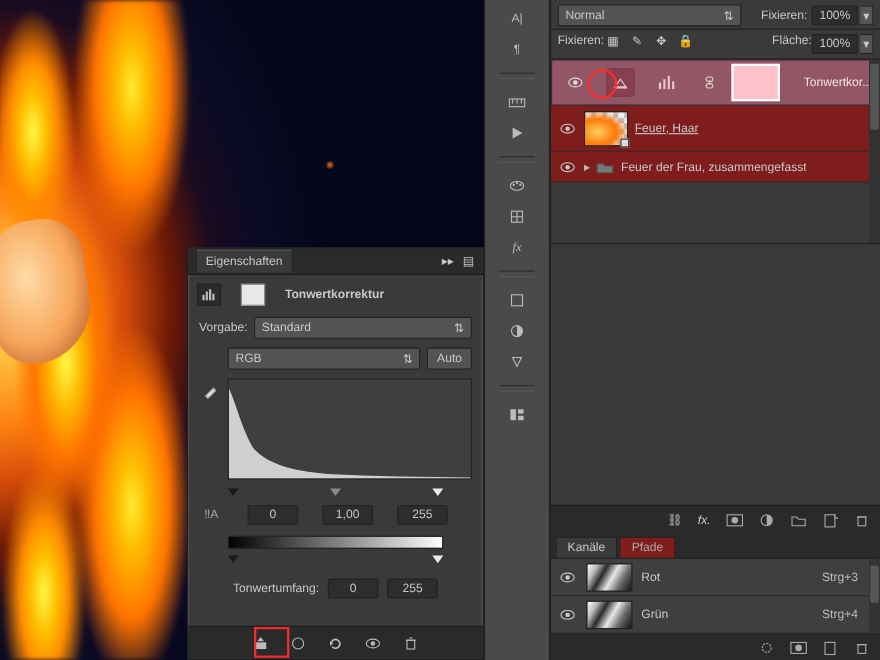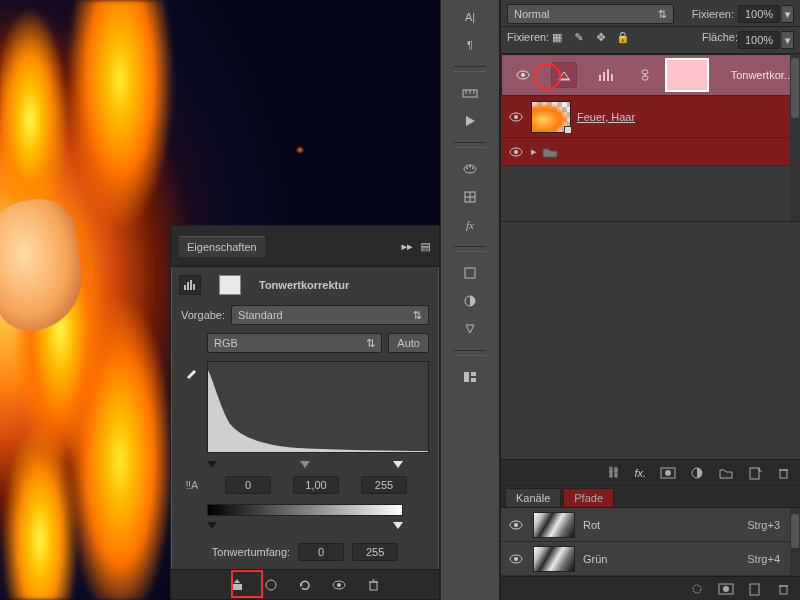--- a/index.html
+++ b/index.html
@@ -32,21 +32,21 @@
     radial-gradient(ellipse 75px 230px at 120px 460px,#ffce60,#ff7a08 45%,transparent 72%),
     radial-gradient(ellipse 55px 170px at 40px 540px,#ffd870,#ff8a10 40%,transparent 70%);
     filter:blur(2px) contrast(1.35) saturate(1.25);}
   .hand{position:absolute;left:-10px;top:200px;width:90px;height:130px;border-radius:50px 40px 60px 40px;background:radial-gradient(ellipse at 40% 40%,#ffdca8,#f7a65a 55%,#a7471f 100%);transform:rotate(-8deg);filter:blur(.6px);}
 
   .vtoolbar{position:absolute;left:440px;top:0;width:60px;height:600px;background:var(--panel);border-left:1px solid #222;border-right:1px solid #222;display:flex;flex-direction:column;align-items:center;gap:6px;padding-top:6px;}
   .vtoolbar .tbtn{width:22px;height:22px;display:flex;align-items:center;justify-content:center;color:#bbb;}
   .vsep{width:32px;height:6px;border-top:1px solid #2b2b2b;border-bottom:1px solid #5a5a5a;margin:4px 0;}
 
   .props{position:absolute;left:170px;top:225px;width:270px;height:375px;background:var(--bg);border:1px solid #1e1e1e;display:flex;flex-direction:column;box-shadow:0 0 0 1px #555 inset;}
-  .props-tab{height:41px;background:var(--bg-dark);display:flex;align-items:center;padding:0 8px;border-bottom:1px solid #1c1c1c;gap:8px;}
+  .props-tab{height:24px;background:var(--bg-dark);display:flex;align-items:center;padding:0 8px;border-bottom:1px solid #1c1c1c;gap:8px;}
   .props-tab .tabspan{background:var(--bg);padding:4px 8px;border-top:1px solid #555;}
   .props-tab .rt{margin-left:auto;display:flex;gap:8px;color:#999;}
   .props-head{display:flex;align-items:center;gap:18px;padding:8px 8px 6px;}
   .iconbox{width:22px;height:20px;background:#2b2b2b;border:1px solid #222;display:flex;align-items:center;justify-content:center;}
   .props-body{padding:4px 10px 0;display:flex;flex-direction:column;gap:8px;}
   .row{display:flex;align-items:center;gap:6px;}
   select,.sel{background:var(--panel-light);border:1px solid #222;color:var(--text);height:20px;padding:0 4px;border-radius:2px;appearance:none;}
   .sel{display:flex;align-items:center;justify-content:space-between;padding:0 6px;}
   .btn{background:var(--panel-light);border:1px solid #222;color:var(--text);height:20px;padding:0 8px;border-radius:2px;display:flex;align-items:center;}
   .num{background:var(--input-bg);border:1px solid #222;color:var(--text);height:18px;width:46px;text-align:center;border-radius:2px;}
@@ -377,20 +377,21 @@
             <ellipse cx="8" cy="6" rx="6" ry="4" fill="none" stroke="#ccc"></ellipse>
             <circle cx="8" cy="6" r="2" fill="#ccc"></circle>
           </svg>
         </div>
       <span style="margin-right:4px;color:#bbb;">▸</span>
       <span style="margin-right:6px;">
           <svg width="18" height="14">
             <path d="M2 4 L7 4 L9 6 L16 6 L16 12 L2 12 Z" fill="#797979" stroke="#555"></path>
           </svg>
         </span>
+      <span class="lname">Feuer der Frau, zusammengefasst</span>
     </div>
 
 
     <div class="scrollbar">
         <div class="sthumb" style="top:4px;height:60px;"></div>
       </div>
   </div>
 
   <div class="mid-gap"></div>
 

